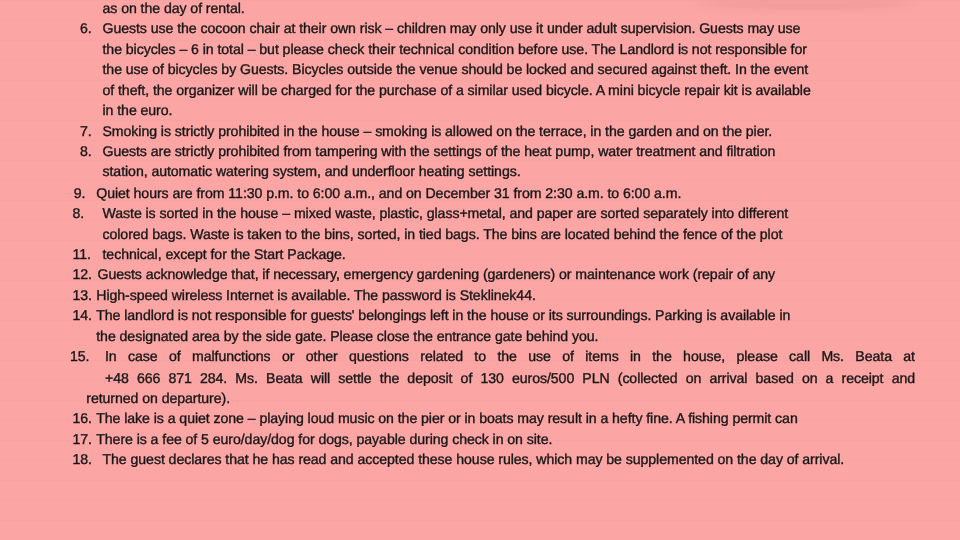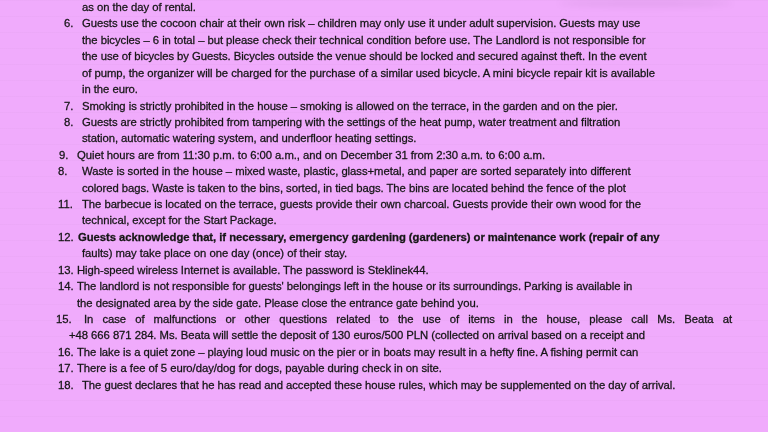--- a/index.html
+++ b/index.html
@@ -1,18 +1,18 @@
 <!DOCTYPE html>
 <html><head>
 <meta charset="utf-8">
 <style>
   html,body { margin:0; padding:0; background:#ffffff; }
   .page {
     position:relative; width:768px; height:432px; overflow:hidden;
-    background:#f0abfc;
+    background:#fca5a5;
     font-family:"Liberation Sans", sans-serif;
   }
   
   .page::before {
     content:""; position:absolute; inset:0; pointer-events:none;
     background:repeating-linear-gradient(180deg,
       rgba(0,0,0,0.016) 0 1px, rgba(0,0,0,0.0) 1px 16px);
   }
   .smudge {
     position:absolute; top:0; left:558px; width:175px; height:7px;
@@ -26,21 +26,21 @@
     -webkit-text-stroke:0.28px #161616;
     filter:blur(0.42px);
   }
   .item { position:relative; }
   .num { position:absolute; top:0; left:-24px; white-space:nowrap; }
   .item.n1 .num { left:-18px; }
   .item.n1.tight .num { left:-23px; }
   .tight .lines { margin-left:-5px; }
   .deep .num { left:-26px;text-align:right; }
   .deep .lines { margin-left:-13px; }
-  .jam1 .line:first-child { margin-left:-4px;font-weight:bold; }
+  .jam1 .line:first-child { margin-left:-4px; }
   .line { white-space:nowrap; }
   .jst .line { white-space:normal; text-align:justify; }
   .jst .line:not(:last-child) { text-align-last:justify;padding-left:15px; }
 </style>
 </head>
 <body>
 
 <div class="page">
   <div class="smudge"></div>
 
@@ -51,21 +51,21 @@
           <div class="line">as on the day of rental.</div>
         </div>
     </div>
 
     <div class="item n1">
       <span class="num">6.</span>
       <div class="lines">
           <div class="line">Guests use the cocoon chair at their own risk – children may only use it under adult supervision. Guests may use</div>
           <div class="line">the bicycles – 6 in total – but please check their technical condition before use. The Landlord is not responsible for</div>
           <div class="line">the use of bicycles by Guests. Bicycles outside the venue should be locked and secured against theft. In the event</div>
-          <div class="line">of pump, the organizer will be charged for the purchase of a similar used bicycle. A mini bicycle repair kit is available</div>
+          <div class="line">of theft, the organizer will be charged for the purchase of a similar used bicycle. A mini bicycle repair kit is available</div>
           <div class="line">in the euro.</div>
         </div>
     </div>
 
     <div class="item n1">
       <span class="num">7.</span>
       <div class="lines">
           <div class="line">Smoking is strictly prohibited in the house – smoking is allowed on the terrace, in the garden and on the pier.</div>
         </div>
     </div>
@@ -89,30 +89,28 @@
       <span class="num">8.</span>
       <div class="lines">
           <div class="line">Waste is sorted in the house – mixed waste, plastic, glass+metal, and paper are sorted separately into different</div>
           <div class="line">colored bags. Waste is taken to the bins, sorted, in tied bags. The bins are located behind the fence of the plot</div>
         </div>
     </div>
 
     <div class="item">
       <span class="num">11.</span>
       <div class="lines">
-          <div class="line">The barbecue is located on the terrace, guests provide their own charcoal. Guests provide their own wood for the</div>
           <div class="line">technical, except for the Start Package.</div>
         </div>
     </div>
 
     <div class="item jam1">
       <span class="num">12.</span>
       <div class="lines">
           <div class="line">Guests acknowledge that, if necessary, emergency gardening (gardeners) or maintenance work (repair of any</div>
-          <div class="line">faults) may take place on one day (once) of their stay.</div>
         </div>
     </div>
 
     <div class="item tight">
       <span class="num">13.</span>
       <div class="lines">
           <div class="line">High-speed wireless Internet is available. The password is Steklinek44.</div>
         </div>
     </div>
 
@@ -122,20 +120,21 @@
           <div class="line">The landlord is not responsible for guests' belongings left in the house or its surroundings. Parking is available in</div>
           <div class="line">the designated area by the side gate. Please close the entrance gate behind you.</div>
         </div>
     </div>
 
     <div class="item deep jst">
       <span class="num">15.</span>
       <div class="lines">
           <div class="line">In case of malfunctions or other questions related to the use of items in the house, please call Ms. Beata at</div>
           <div class="line">+48 666 871 284. Ms. Beata will settle the deposit of 130 euros/500 PLN (collected on arrival based on a receipt and</div>
+          <div class="line">returned on departure).</div>
         </div>
     </div>
 
     <div class="item tight">
       <span class="num">16.</span>
       <div class="lines">
           <div class="line">The lake is a quiet zone – playing loud music on the pier or in boats may result in a hefty fine. A fishing permit can</div>
         </div>
     </div>
 

